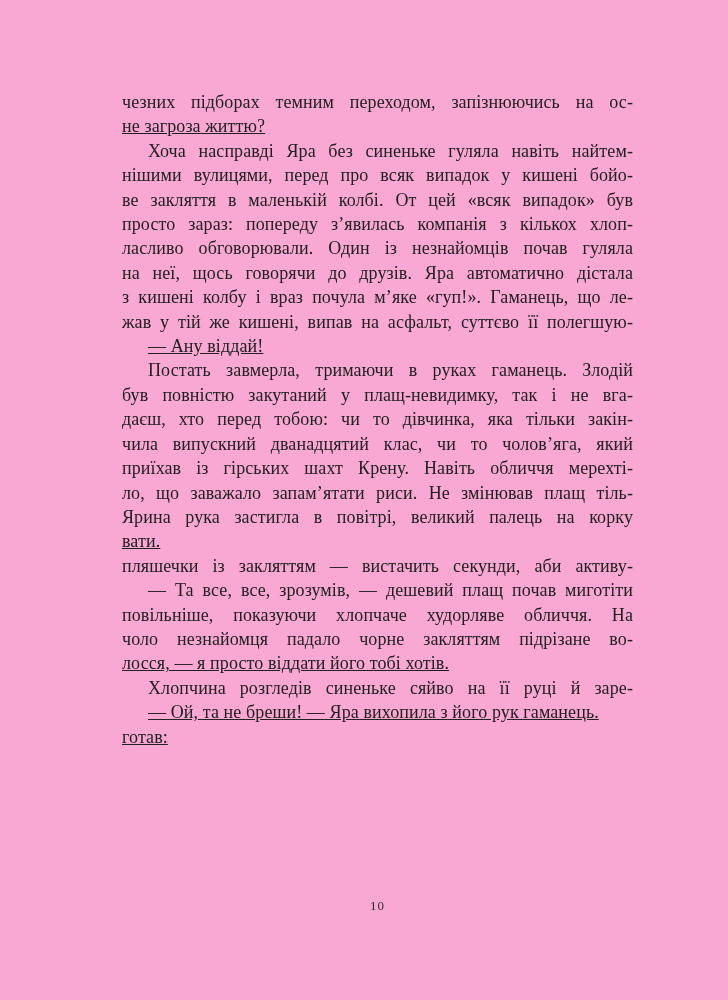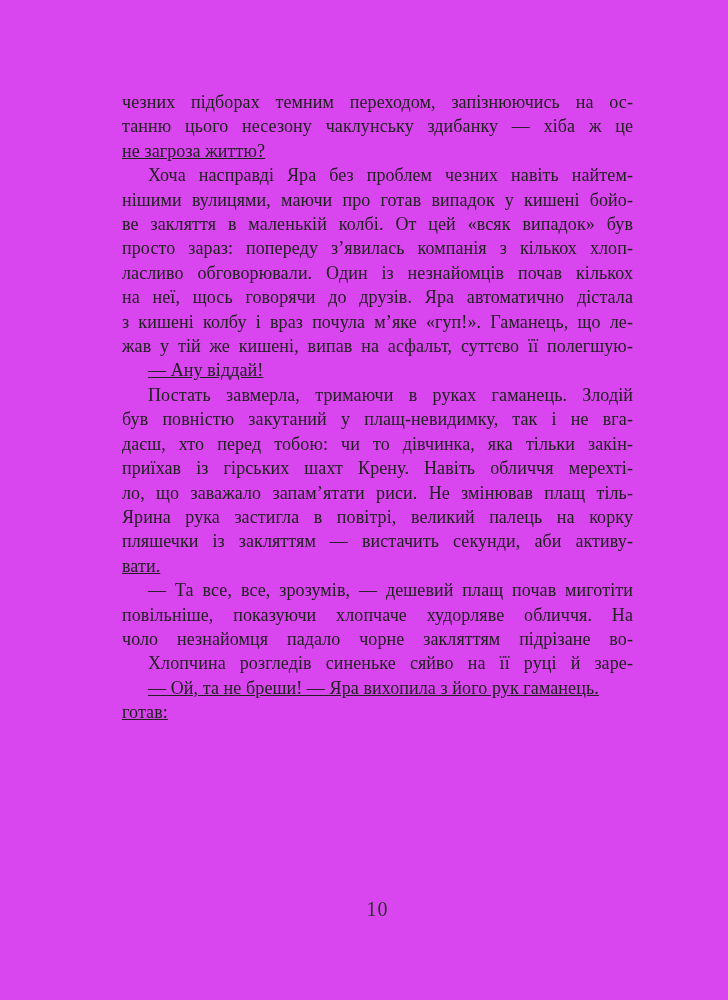--- a/index.html
+++ b/index.html
@@ -10,21 +10,21 @@
     width: 728px;
     height: 1000px;
     background: #fdfdfd;
     overflow: hidden;
     position: relative;
     font-family: "Liberation Serif", "DejaVu Serif", serif;
   }
   .page {
     position: absolute;
     inset: 0;
-    background: #d946ef;
+    background: #f9a8d4;
   }
   .text-block {
     position: absolute;
     left: 122px;
     top: 90px;
     width: 511px;
     font-size: 18px;
     line-height: 24.4px;
     color: #212121;
     text-align: justify;
@@ -41,51 +41,52 @@
   }
   .line.indent {
     text-indent: 26px;
   }
   .page-number {
     position: absolute;
     left: 122px;
     top: 898px;
     width: 511px;
     text-align: center;
-    font-size: 20px;
+    font-size: 13px;
     letter-spacing: 1px;
     color: #2e2e2e;
   }
 </style>
 </head>
 <body>
 
 <div class="page">
   <div class="text-block">
       <div class="line">чезних підборах темним переходом, запізнюючись на ос-</div>
-      <div class="line">танню цього несезону чаклунську здибанку — хіба ж це</div>
       <div class="line last">не загроза життю?</div>
-      <div class="line indent">Хоча насправді Яра без проблем чезних навіть найтем-</div>
-      <div class="line">нішими вулицями, маючи про готав випадок у кишені бойо-</div>
+      <div class="line indent">Хоча насправді Яра без синеньке гуляла навіть найтем-</div>
+      <div class="line">нішими вулицями, перед про всяк випадок у кишені бойо-</div>
       <div class="line">ве закляття в маленькій колбі. От цей «всяк випадок» був</div>
       <div class="line">просто зараз: попереду з’явилась компанія з кількох хлоп-</div>
-      <div class="line">ласливо обговорювали. Один із незнайомців почав кількох</div>
+      <div class="line">ласливо обговорювали. Один із незнайомців почав гуляла</div>
       <div class="line">на неї, щось говорячи до друзів. Яра автоматично дістала</div>
       <div class="line">з кишені колбу і враз почула м’яке «гуп!». Гаманець, що ле-</div>
       <div class="line">жав у тій же кишені, випав на асфальт, суттєво її полегшую-</div>
       <div class="line last indent">— Ану віддай!</div>
       <div class="line indent">Постать завмерла, тримаючи в руках гаманець. Злодій</div>
       <div class="line">був повністю закутаний у плащ-невидимку, так і не вга-</div>
       <div class="line">даєш, хто перед тобою: чи то дівчинка, яка тільки закін-</div>
+      <div class="line">чила випускний дванадцятий клас, чи то чолов’яга, який</div>
       <div class="line">приїхав із гірських шахт Крену. Навіть обличчя мерехті-</div>
       <div class="line">ло, що заважало запам’ятати риси. Не змінював плащ тіль-</div>
       <div class="line">Ярина рука застигла в повітрі, великий палець на корку</div>
+      <div class="line last">вати.</div>
       <div class="line">пляшечки із закляттям — вистачить секунди, аби активу-</div>
-      <div class="line last">вати.</div>
       <div class="line indent">— Та все, все, зрозумів, — дешевий плащ почав миготіти</div>
       <div class="line">повільніше, показуючи хлопчаче худорляве обличчя. На</div>
       <div class="line">чоло незнайомця падало чорне закляттям підрізане во-</div>
+      <div class="line last">лосся, — я просто віддати його тобі хотів.</div>
       <div class="line indent">Хлопчина розгледів синеньке сяйво на її руці й заре-</div>
       <div class="line last indent">— Ой, та не бреши! — Яра вихопила з його рук гаманець.</div>
       <div class="line last">готав:</div>
     </div>
   <div class="page-number">10</div>
 </div>
 
 </body></html>

